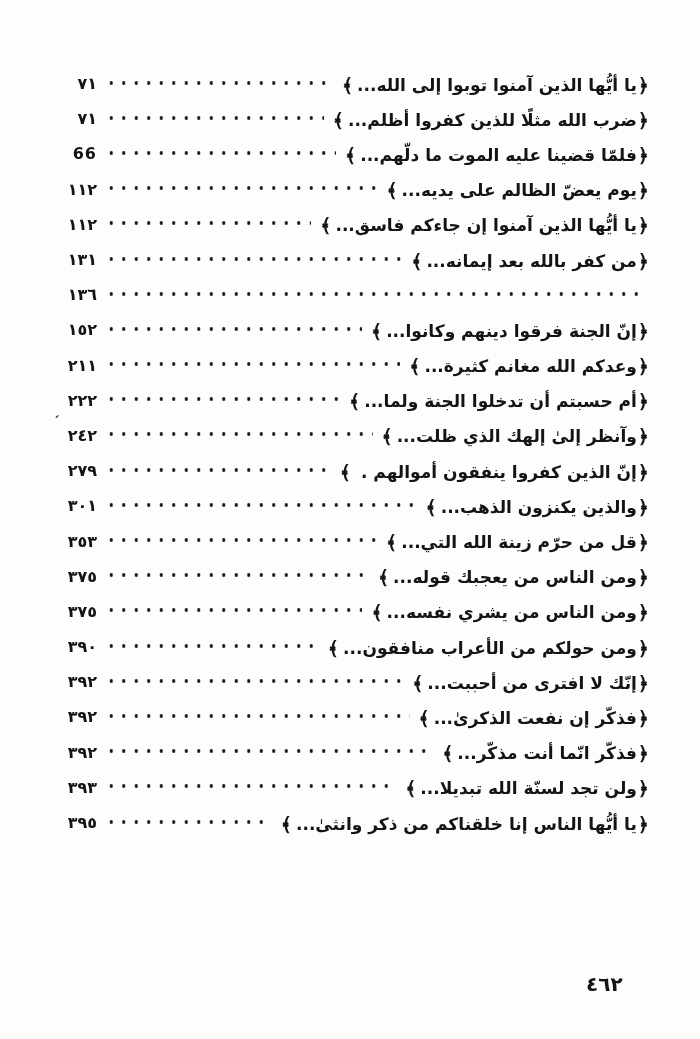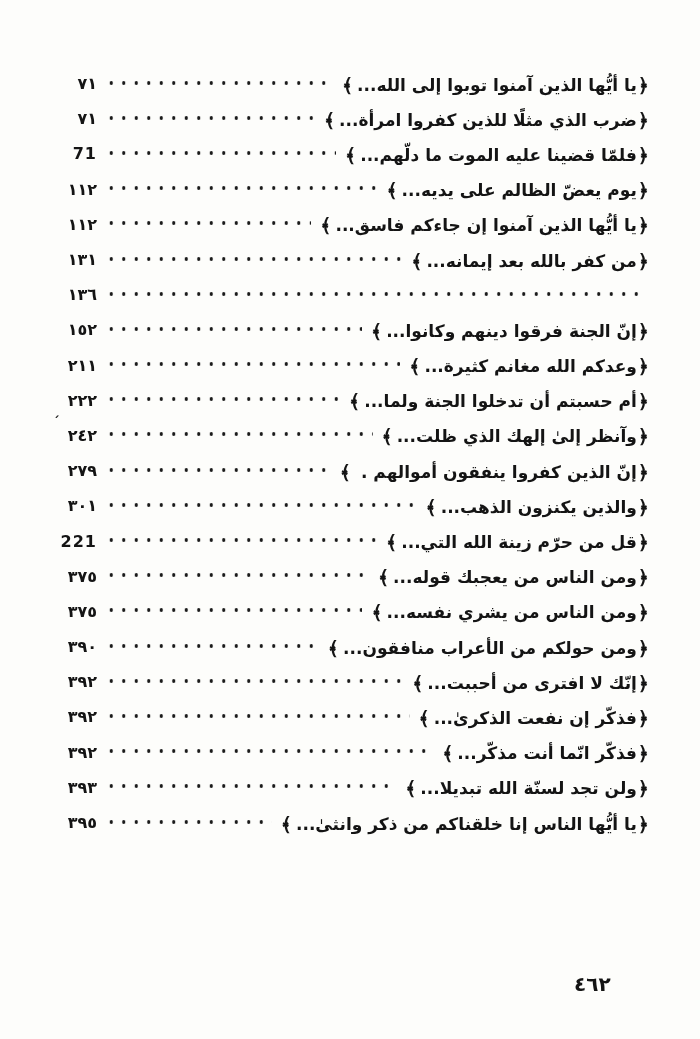--- a/index.html
+++ b/index.html
@@ -66,21 +66,21 @@
   .pageno .mark {
     position: absolute;
     top: -12px;
     left: -2px;
     font-size: 13px;
     font-weight: bold;
   }
   .folio {
     position: absolute;
     top: 972px;
-    left: 574px;
+    left: 586px;
     font-size: 20px;
     font-weight: bold;
     letter-spacing: 1px;
     direction: rtl;
   }
 </style>
 </head>
 <body>
 
 <div class="page">
@@ -90,35 +90,35 @@
       <span class="bracket">﴿</span><span>يا أيُّها الذين آمنوا توبوا إلى الله</span><span class="ellipsis">...</span><span class="bracket">﴾</span>
     </span>
     <span class="dots"></span>
     <span class="pageno">
       <span>٧١</span>
       
     </span>
   </div>
       <div class="row">
     <span class="verse">
-      <span class="bracket">﴿</span><span>ضرب الذي مثلًا للذين كفروا امرأة</span><span class="ellipsis">...</span><span class="bracket">﴾</span>
+      <span class="bracket">﴿</span><span>ضرب الله مثلًا للذين كفروا أظلم</span><span class="ellipsis">...</span><span class="bracket">﴾</span>
     </span>
     <span class="dots"></span>
     <span class="pageno">
       <span>٧١</span>
       
     </span>
   </div>
       <div class="row">
     <span class="verse">
       <span class="bracket">﴿</span><span>فلمّا قضينا عليه الموت ما دلّهم</span><span class="ellipsis">...</span><span class="bracket">﴾</span>
     </span>
     <span class="dots"></span>
     <span class="pageno">
-      <span>71</span>
+      <span>66</span>
       
     </span>
   </div>
       <div class="row">
     <span class="verse">
       <span class="bracket">﴿</span><span>يوم يعضّ الظالم على يديه</span><span class="ellipsis">...</span><span class="bracket">﴾</span>
     </span>
     <span class="dots"></span>
     <span class="pageno">
       <span>١١٢</span>
@@ -211,21 +211,21 @@
       <span>٣٠١</span>
       
     </span>
   </div>
       <div class="row">
     <span class="verse">
       <span class="bracket">﴿</span><span>قل من حرّم زينة الله التي</span><span class="ellipsis">...</span><span class="bracket">﴾</span>
     </span>
     <span class="dots"></span>
     <span class="pageno">
-      <span>221</span>
+      <span>٣٥٣</span>
       
     </span>
   </div>
       <div class="row">
     <span class="verse">
       <span class="bracket">﴿</span><span>ومن الناس من يعجبك قوله</span><span class="ellipsis">...</span><span class="bracket">﴾</span>
     </span>
     <span class="dots"></span>
     <span class="pageno">
       <span>٣٧٥</span>

